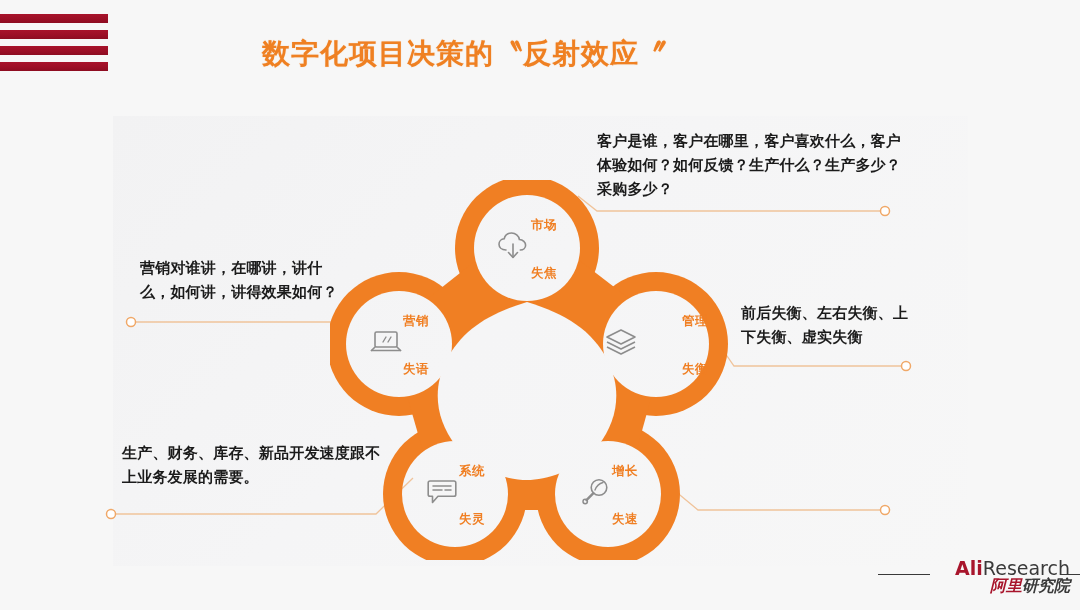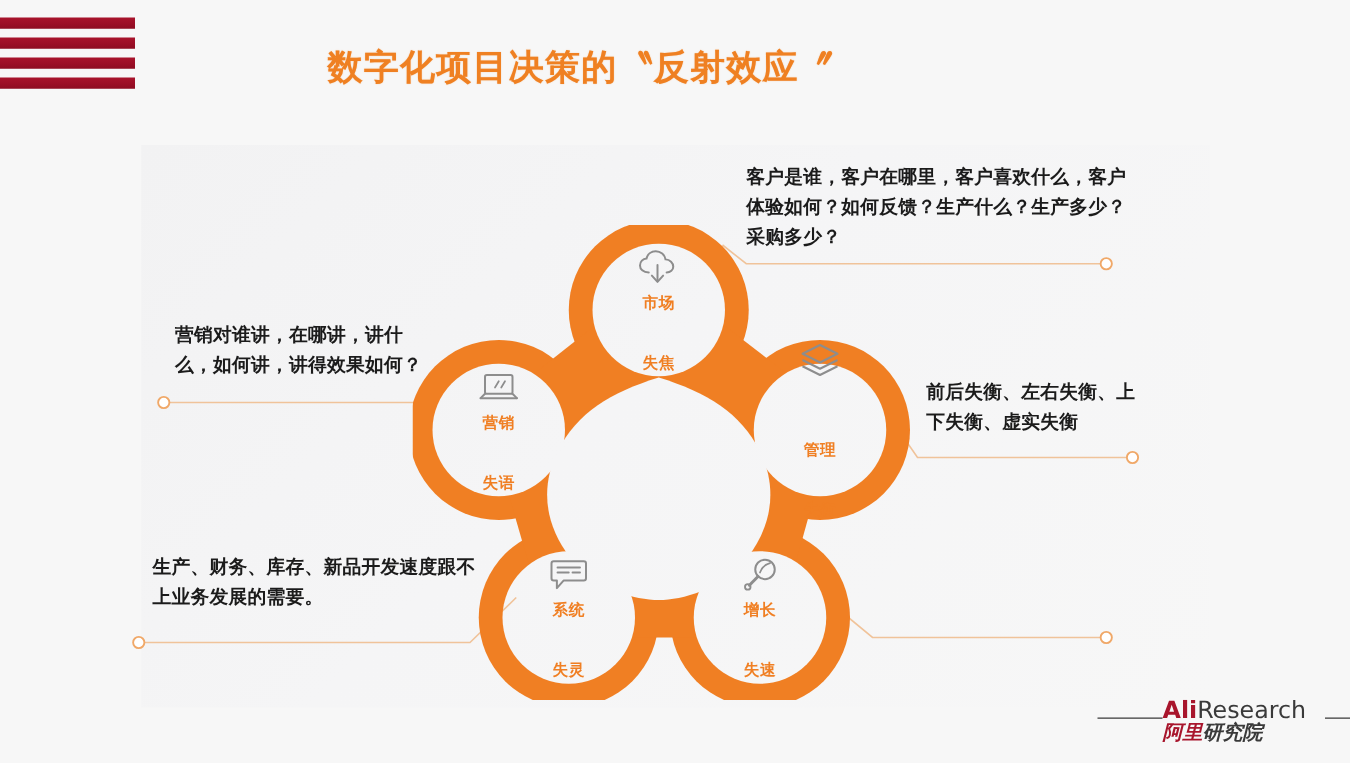--- a/index.html
+++ b/index.html
@@ -37,21 +37,21 @@
     text-shadow:0 0 1px rgba(239,128,34,.45);
   }
 
   
   #flower{position:absolute;left:330px;top:180px;width:400px;height:380px;}
   #flower svg{display:block;}
 
   
   .node{
     position:absolute;width:104px;height:104px;border-radius:50%;
-    display:flex;flex-direction:column;align-items:center;justify-content:center;
+    display:flex;flex-direction:row;align-items:center;justify-content:center;
     text-align:center;
   }
   .node .node-icon{
     width:34px;height:30px;display:block;margin-bottom:5px;
   }
   .node .node-icon svg{display:block;width:100%;height:100%;}
   .node .node-label{
     font-family:"DejaVu Sans","Liberation Sans",sans-serif;
     font-size:12.5px;font-weight:bold;color:#f07f23;line-height:15px;
     letter-spacing:.5px;
@@ -76,21 +76,21 @@
   #callout-manage{left:741px;top:303px;width:175px;}
   #callout-system{left:122px;top:443px;width:265px;}
   #callout-growth{left:714px;top:489px;width:220px;}
 
   
   #leaders{position:absolute;left:0;top:0;width:1080px;height:610px;pointer-events:none;}
 
   
   #footer-logo{
     position:absolute;left:930px;top:552px;width:140px;height:46px;
-    display:flex;flex-direction:column;align-items:flex-start;justify-content:center;
+    display:flex;flex-direction:column;align-items:flex-end;justify-content:center;
   }
   #footer-logo .logo-en{
     font-family:"DejaVu Sans","Liberation Sans",sans-serif;
     font-size:19px;font-weight:bold;line-height:20px;white-space:nowrap;
   }
   #footer-logo .logo-en .ali{color:#a8152c;}
   #footer-logo .logo-en .research{color:#3a3a3a;font-weight:normal;}
   #footer-logo .logo-cn{
     font-family:"DejaVu Sans","Liberation Sans",sans-serif;
     font-size:16px;font-weight:bold;line-height:15px;margin-top:0;white-space:nowrap;font-style:italic;

